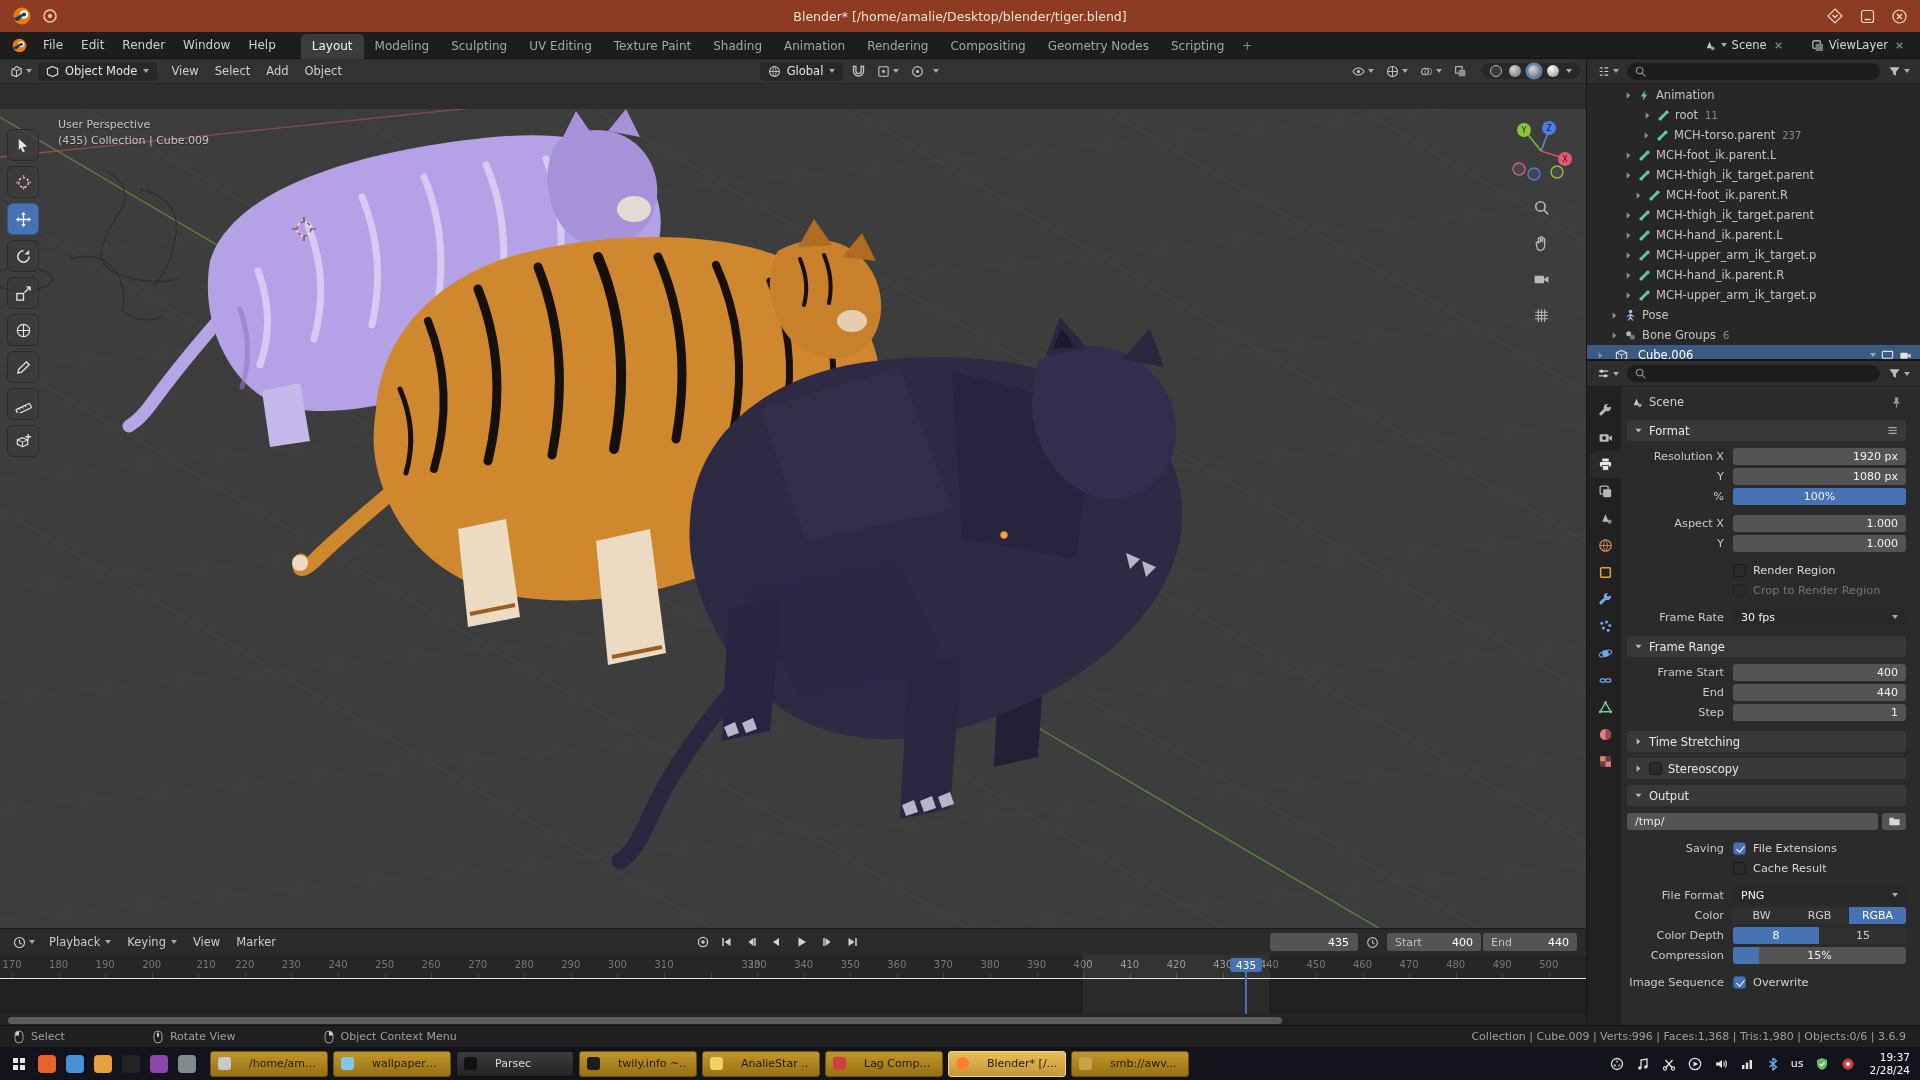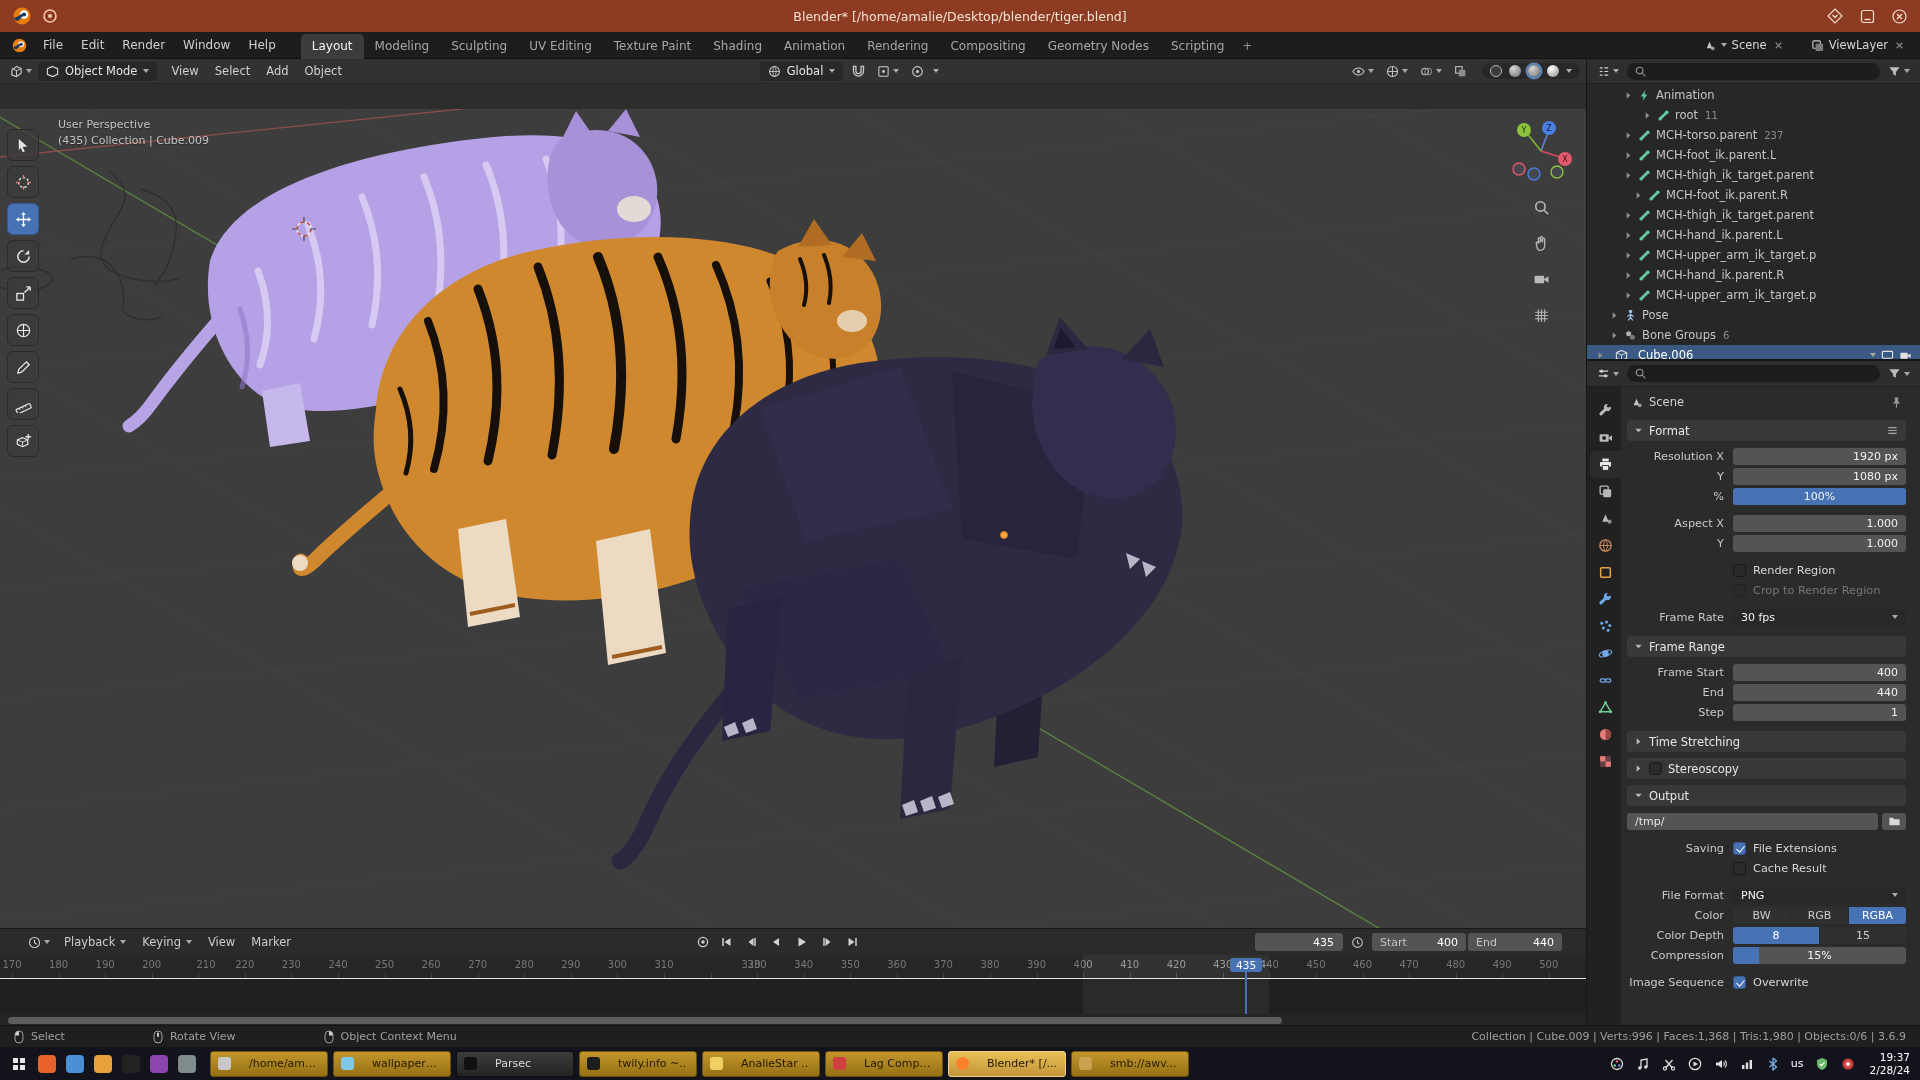--- a/index.html
+++ b/index.html
@@ -96,21 +96,21 @@
 .seg:last-child{border-radius:0 3px 3px 0}
 .seg.on{background:var(--accent,#4772b3);color:#fff}
 .pval{flex:1;display:flex;align-items:center}
 .cb{width:13px;height:13px;background:#2a2a2a;border:1px solid #191919;border-radius:3px;position:relative;flex:none;cursor:pointer}
 .cb.on{background:var(--accent,#4772b3);border-color:#34568a}
 .cb.on::after{content:"";position:absolute;left:3.5px;top:1px;width:4px;height:7px;border:solid #fff;border-width:0 1.6px 1.6px 0;transform:rotate(40deg)}
 .cbl{margin-left:7px;font-size:11.3px;color:#d6d6d6}
 .dis{opacity:.42}
 
 #timeline{position:absolute;top:928px;left:0;width:1586px;height:97px;background:#2b2b2b;border-top:1px solid #191919;z-index:8}
-#tl-header{height:26px;display:flex;align-items:center;padding:0 24px;gap:2px}
+#tl-header{height:26px;display:flex;align-items:center;padding:0 9px;gap:2px}
 .tlm{padding:3px 8px;color:#cccccc;font-size:11.5px;display:flex;align-items:center;gap:5px;cursor:pointer}
 #tl-transport{display:flex;align-items:center;gap:3px;color:#d2d2d2}
 .tbtn{width:22px;height:18px;display:flex;align-items:center;justify-content:center;border-radius:3px;cursor:pointer}
 .tl-frame{width:88px;height:18px;background:#545454;border-radius:3px;display:flex;align-items:center;justify-content:flex-end;padding:0 9px;font-size:11px;color:#fff}
 .tl-pill{height:18px;width:94px;background:#545454;border-radius:3px;display:flex;align-items:center;justify-content:space-between;padding:0 8px;font-size:11px;color:#fff}
 .tl-pill .lab{color:#c2c2c2}
 #tl-body{position:relative;height:71px}
 #tl-ruler{position:absolute;top:0;left:0;right:0;height:24px;background:#323232;border-bottom:1px solid #e5e5e5;overflow:hidden}
 .tick{position:absolute;top:4px;transform:translateX(-50%);font-size:10px;color:#9b9b9b}
 .tickline{position:absolute;bottom:0;width:1px;height:5px;background:#585858}
@@ -603,21 +603,21 @@
     <span class="oicon bone">
             <svg class="ic" viewBox="0 0 14 14">
               <circle cx="3.5" cy="10.5" r="2" fill="currentColor"></circle>
               <circle cx="10.5" cy="3.5" r="2" fill="currentColor"></circle>
               <path d="M4.5 9.5l5-5" stroke="currentColor" stroke-width="3" stroke-linecap="round"></path>
             </svg>
           </span>
     <span style="overflow:hidden;text-overflow:ellipsis">root</span>
     <span class="ocount">11</span>
         </div>
-        <div class="orow" style="padding-left:34px">
+        <div class="orow" style="padding-left:52px">
     <span class="disc">
             <svg class="ic" style="width:9px;height:9px" viewBox="0 0 10 10">
               <path d="M3 1.5l4 3.5-4 3.5z" fill="#8f8f8f"></path>
             </svg>
           </span>
     <span class="oicon bone">
             <svg class="ic" viewBox="0 0 14 14">
               <circle cx="3.5" cy="10.5" r="2" fill="currentColor"></circle>
               <circle cx="10.5" cy="3.5" r="2" fill="currentColor"></circle>
               <path d="M4.5 9.5l5-5" stroke="currentColor" stroke-width="3" stroke-linecap="round"></path>

